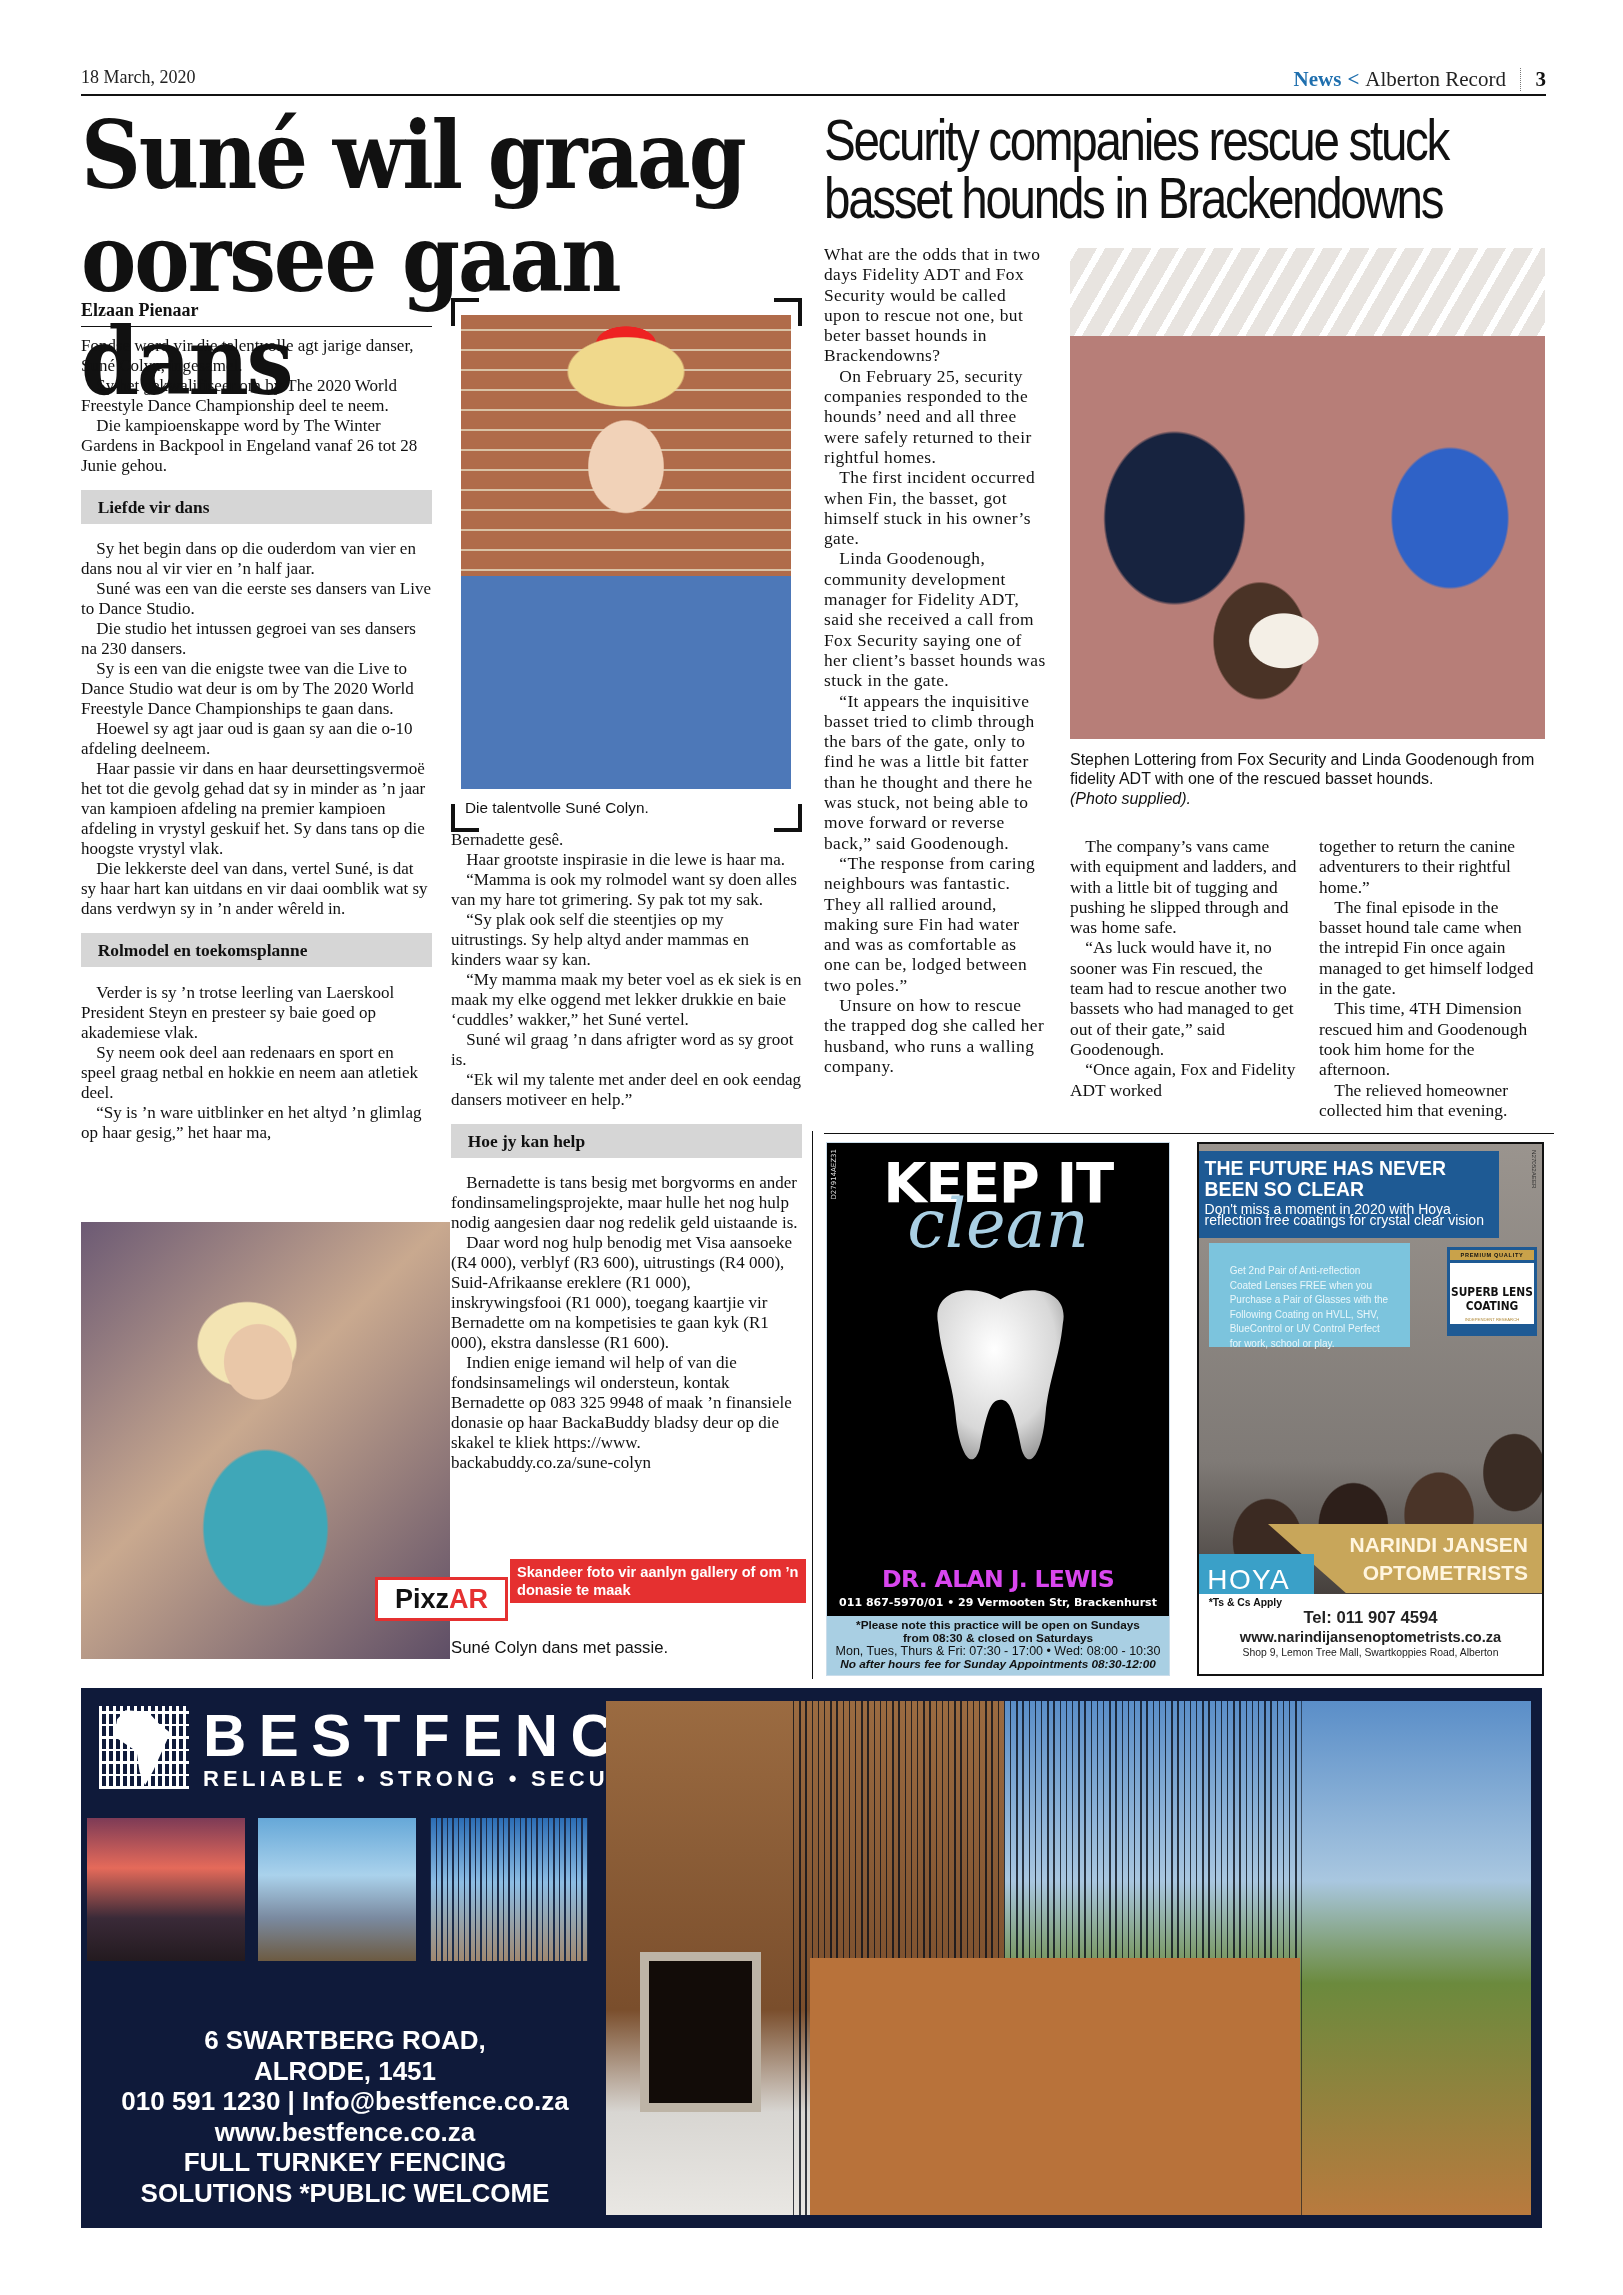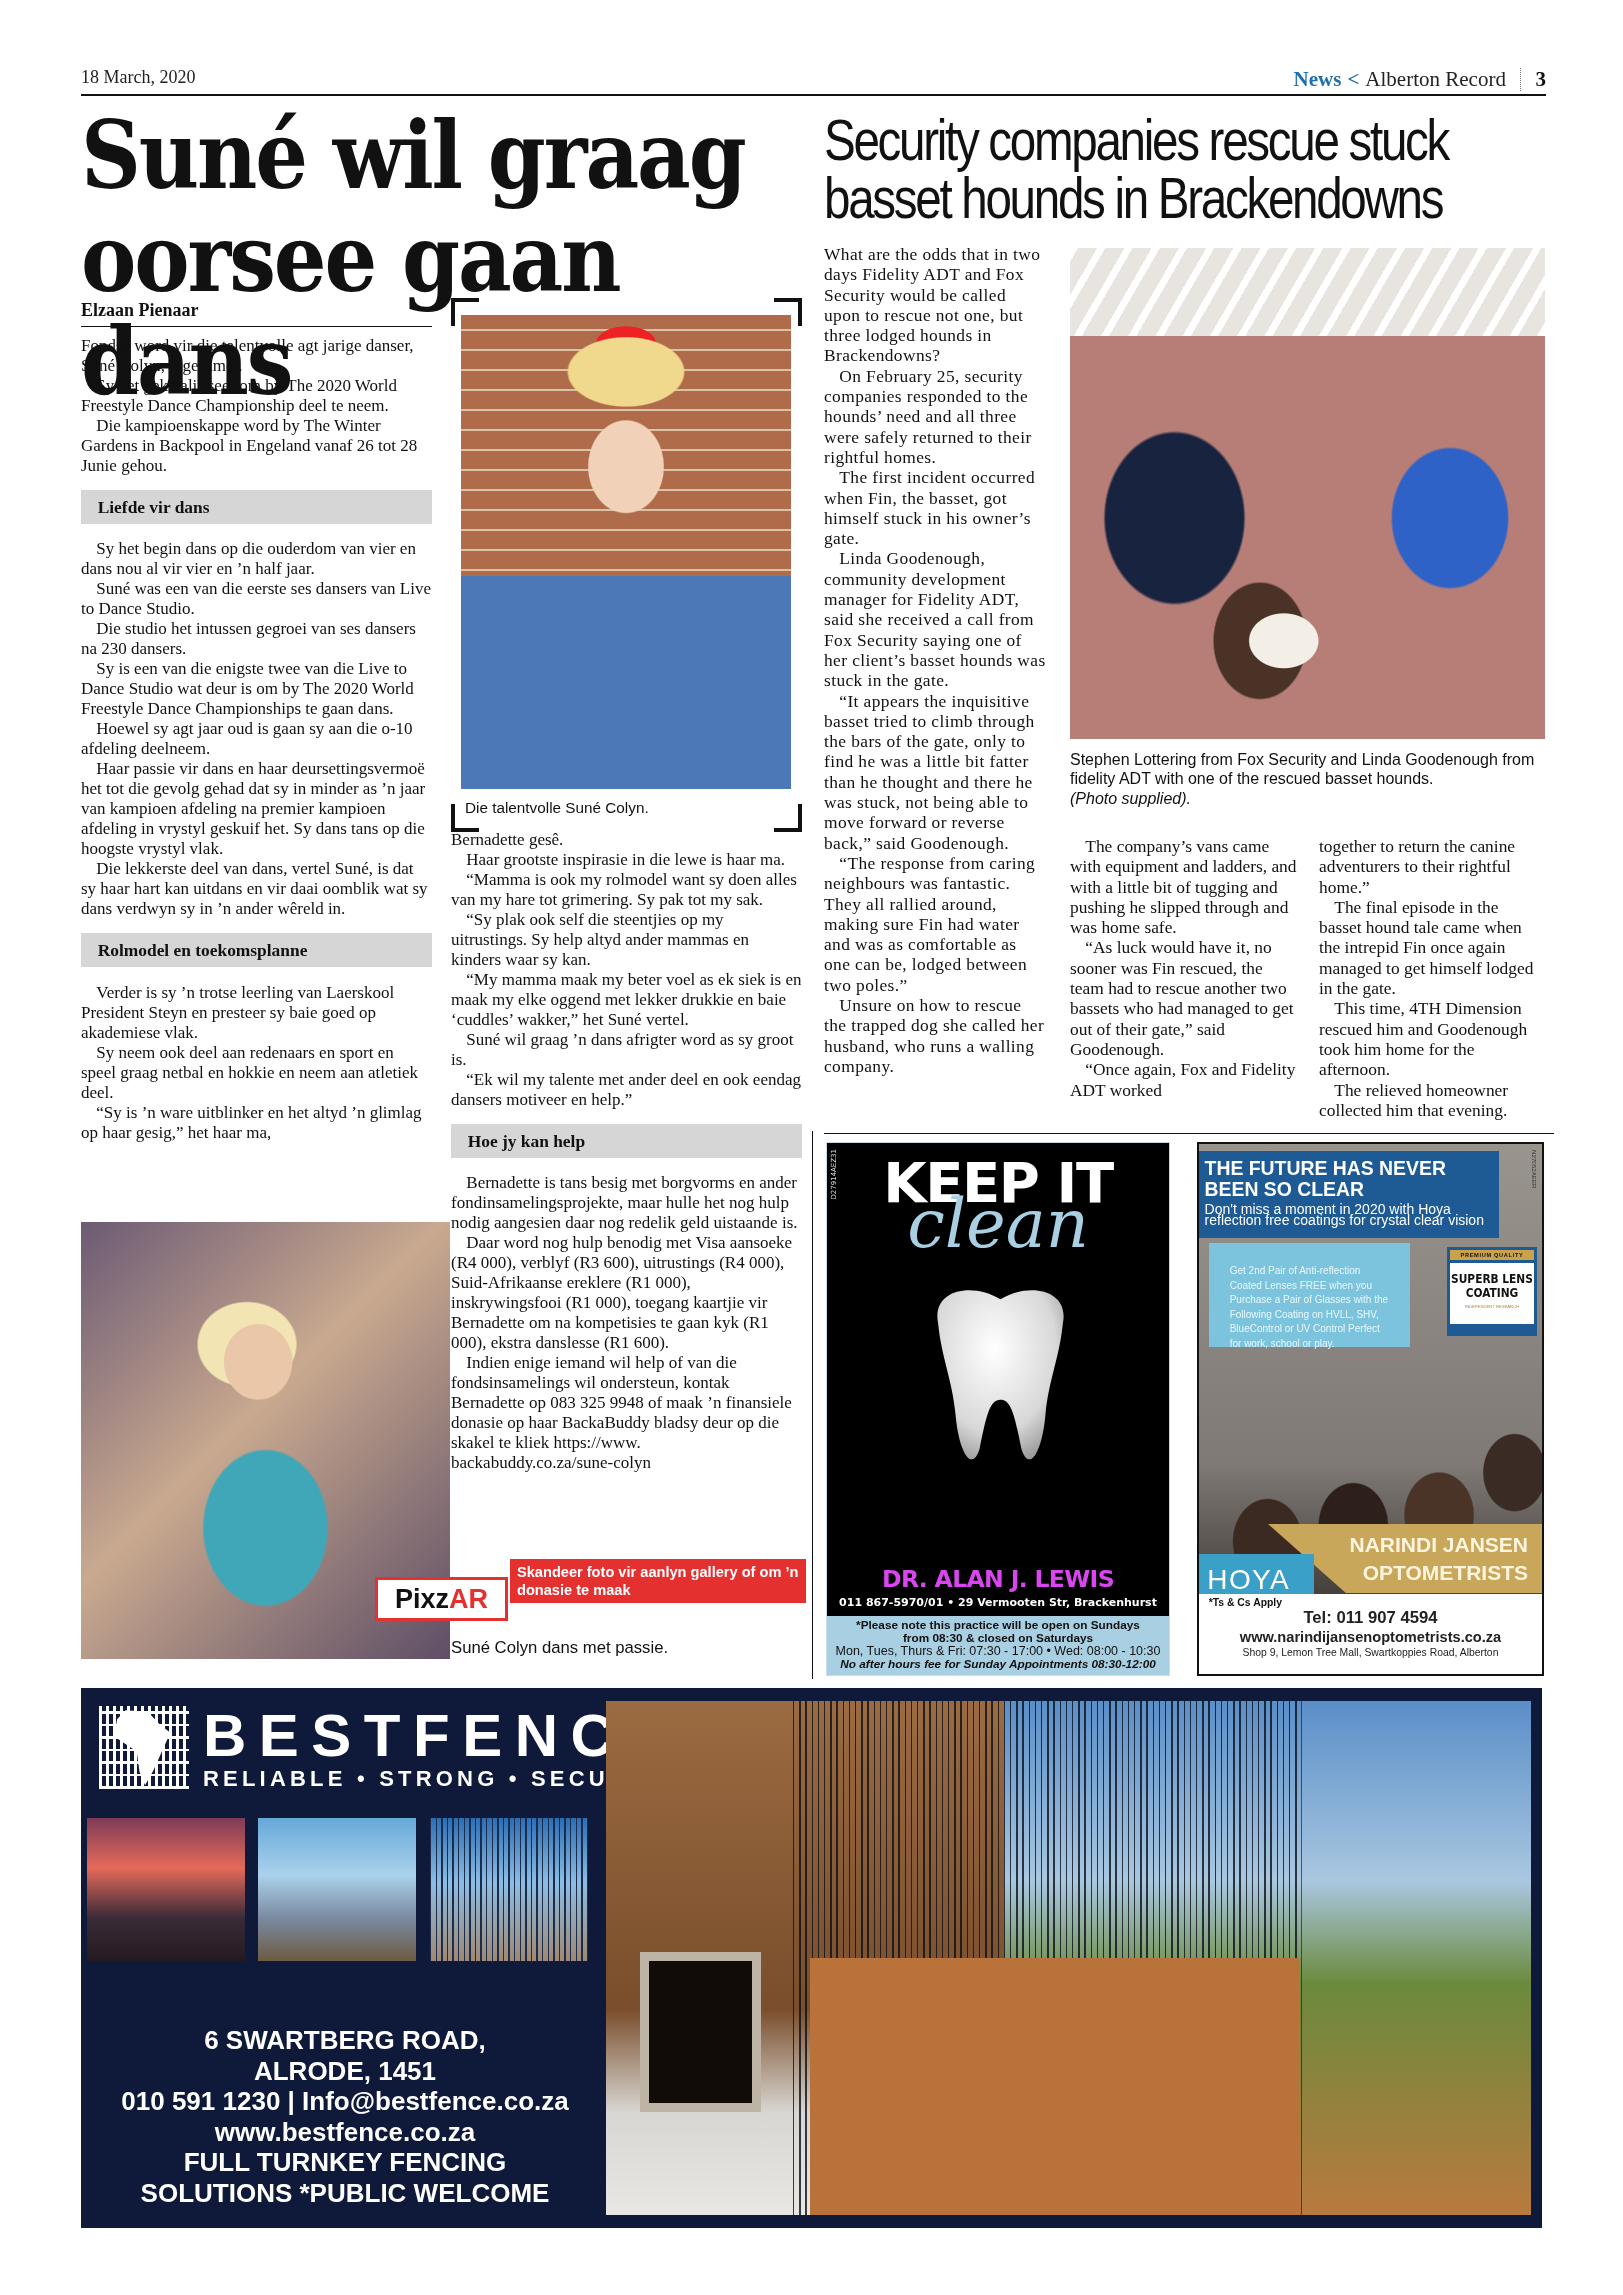--- a/index.html
+++ b/index.html
@@ -97,21 +97,21 @@
       radial-gradient(ellipse 62px 76px at 70% 70%, #4a3428 0 55%, transparent 57%),
       radial-gradient(ellipse 56px 69px at 92% 62%, #3a2c24 0 55%, transparent 57%),
       linear-gradient(180deg, #9a948e 0%, #7f7a76 60%, #231d1a 100%); }
   .hoya .code { position: absolute; right: 4.2px; top: 5.6px; font-size: 6.2px; color: #333; writing-mode: vertical-rl; }
   .hoya .blue1 { position: absolute; left: 0; top: 7px; width: 300px; height: 87px; background: #1e5a94; color: #fff; padding: 7px 5.6px; }
   .hoya .blue1 .t { font-weight: bold; font-size: 19.4px; line-height: 21px; }
   .hoya .blue1 .s { font-size: 14px; line-height: 11px; margin-top: 4.2px; }
   .hoya .blue2 { position: absolute; left: 9.7px; top: 99px; width: 201px; height: 104px; background: #7cc4dd; color: #eaf7fb; padding: 21px; font-size: 10px; line-height: 14.6px; }
   .hoya .badge { position: absolute; left: 248px; top: 103px; width: 90px; height: 89px; background: #1e5a94; padding: 2.8px; }
   .hoya .badge .pq { background: #c9a24a; color: #111; font-size: 5.6px; font-weight: bold; text-align: center; padding: 2.1px 0; letter-spacing: 0.7px; }
-  .hoya .badge .inner { background: #fff; margin-top: 2.8px; height: 61px; text-align: center; padding-top: 9px; }
+  .hoya .badge .inner { background: #fff; margin-top: 2.8px; height: 61px; text-align: center; padding-top: 22px; }
   .hoya .badge .sl { font-family: "DejaVu Sans Condensed", "DejaVu Sans", sans-serif; font-weight: bold; font-size: 11.8px; line-height: 14px; color: #111; }
   .hoya .badge .ir { font-size: 4.2px; color: #b08a3a; margin-top: 4.2px; }
   .hoya .hoyabar { position: absolute; left: 0; top: 410px; width: 115px; height: 51px; background: #3aa0c8; color: #fff; font-size: 28px; font-weight: normal; padding: 9.7px 8.3px; letter-spacing: 1.4px; }
   .hoya .gold { position: absolute; left: 69px; top: 380px; width: 278px; height: 69px; background: #c8a65a; clip-path: polygon(0 0, 100% 0, 100% 100%, 28% 100%); color: #fff5df; font-weight: bold; font-size: 21px; line-height: 28px; text-align: right; padding: 7px 18px 0 0; }
   .hoya .white { position: absolute; left: 0; right: 0; top: 450px; bottom: 0; background: #fff; text-align: center; color: #222; }
   .hoya .ts { position: absolute; left: 9.7px; top: 453px; font-size: 10.4px; font-weight: bold; color: #111; z-index: 2; }
   .hoya .white .tel { font-weight: bold; font-size: 16.7px; margin-top: 14px; }
   .hoya .white .web { font-weight: bold; font-size: 14.6px; margin-top: 1.4px; }
   .hoya .white .shop { font-size: 10.4px; margin-top: 1.4px; }
 
@@ -202,21 +202,21 @@
     <span class="b">AR</span>
 </div>
 <div class="abs pixzar-cta">Skandeer foto vir aanlyn gallery of om ’n donasie te maak</div>
 <div class="abs cap2">Suné Colyn dans met passie.</div>
 
 <div class="abs h2">
   <div>Security companies rescue stuck</div>
   <div>basset hounds in Brackendowns</div>
 </div>
 <div class="abs col c3">
-  <p class="noindent">What are the odds that in two days Fidelity ADT and Fox Security would be called upon to rescue not one, but three lodged hounds in Brackendowns?</p>
+  <p class="noindent">What are the odds that in two days Fidelity ADT and Fox Security would be called upon to rescue not one, but beter basset hounds in Brackendowns?</p>
   <p>On February 25, security companies responded to the hounds’ need and all three were safely returned to their rightful homes.</p>
   <p>The first incident occurred when Fin, the basset, got himself stuck in his owner’s gate.</p>
   <p>Linda Goodenough, community development manager for Fidelity ADT, said she received a call from Fox Security saying one of her client’s basset hounds was stuck in the gate.</p>
   <p>“It appears the inquisitive basset tried to climb through the bars of the gate, only to find he was a little bit fatter than he thought and there he was stuck, not being able to move forward or reverse back,” said Goodenough.</p>
   <p>“The response from caring neighbours was fantastic. They all rallied around, making sure Fin had water and was as comfortable as one can be, lodged between two poles.”</p>
   <p>Unsure on how to rescue the trapped dog she called her husband, who runs a walling company.</p>
 </div>
 <div class="abs photo3"></div>
 <div class="abs cap3">
   <span>Stephen Lottering from Fox Security and Linda Goodenough from fidelity ADT with one of the rescued basset hounds.</span><br>

